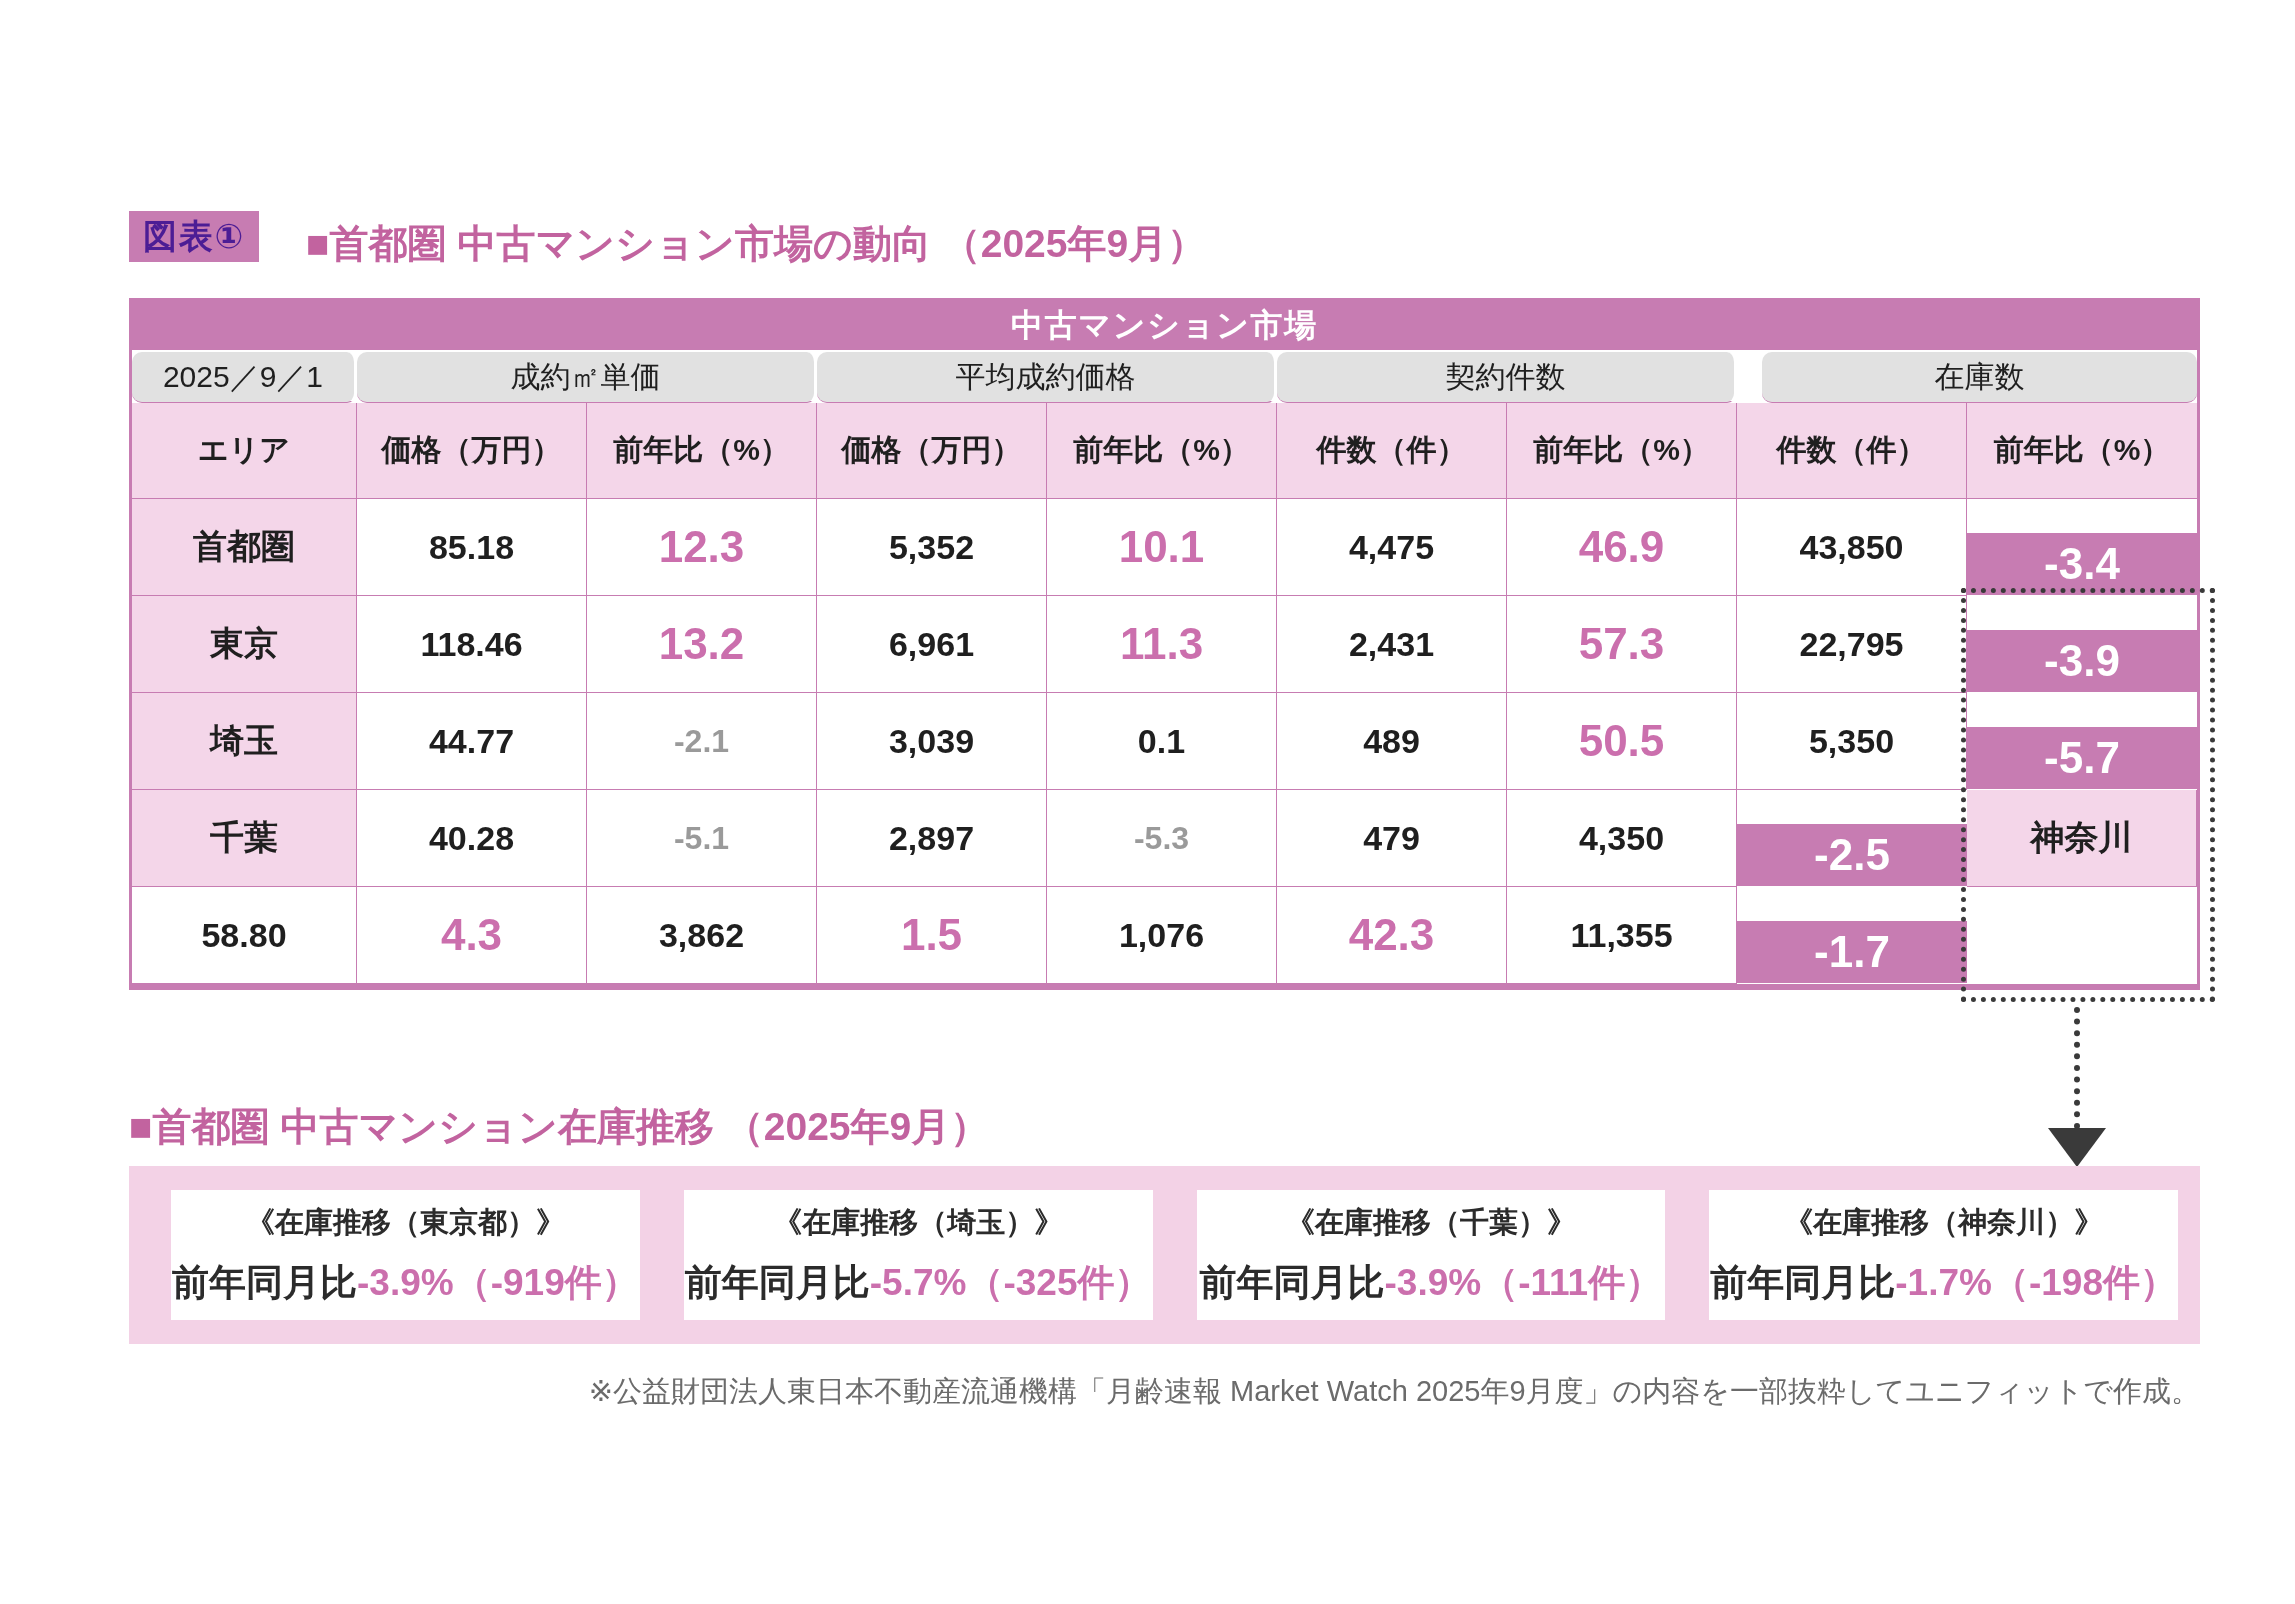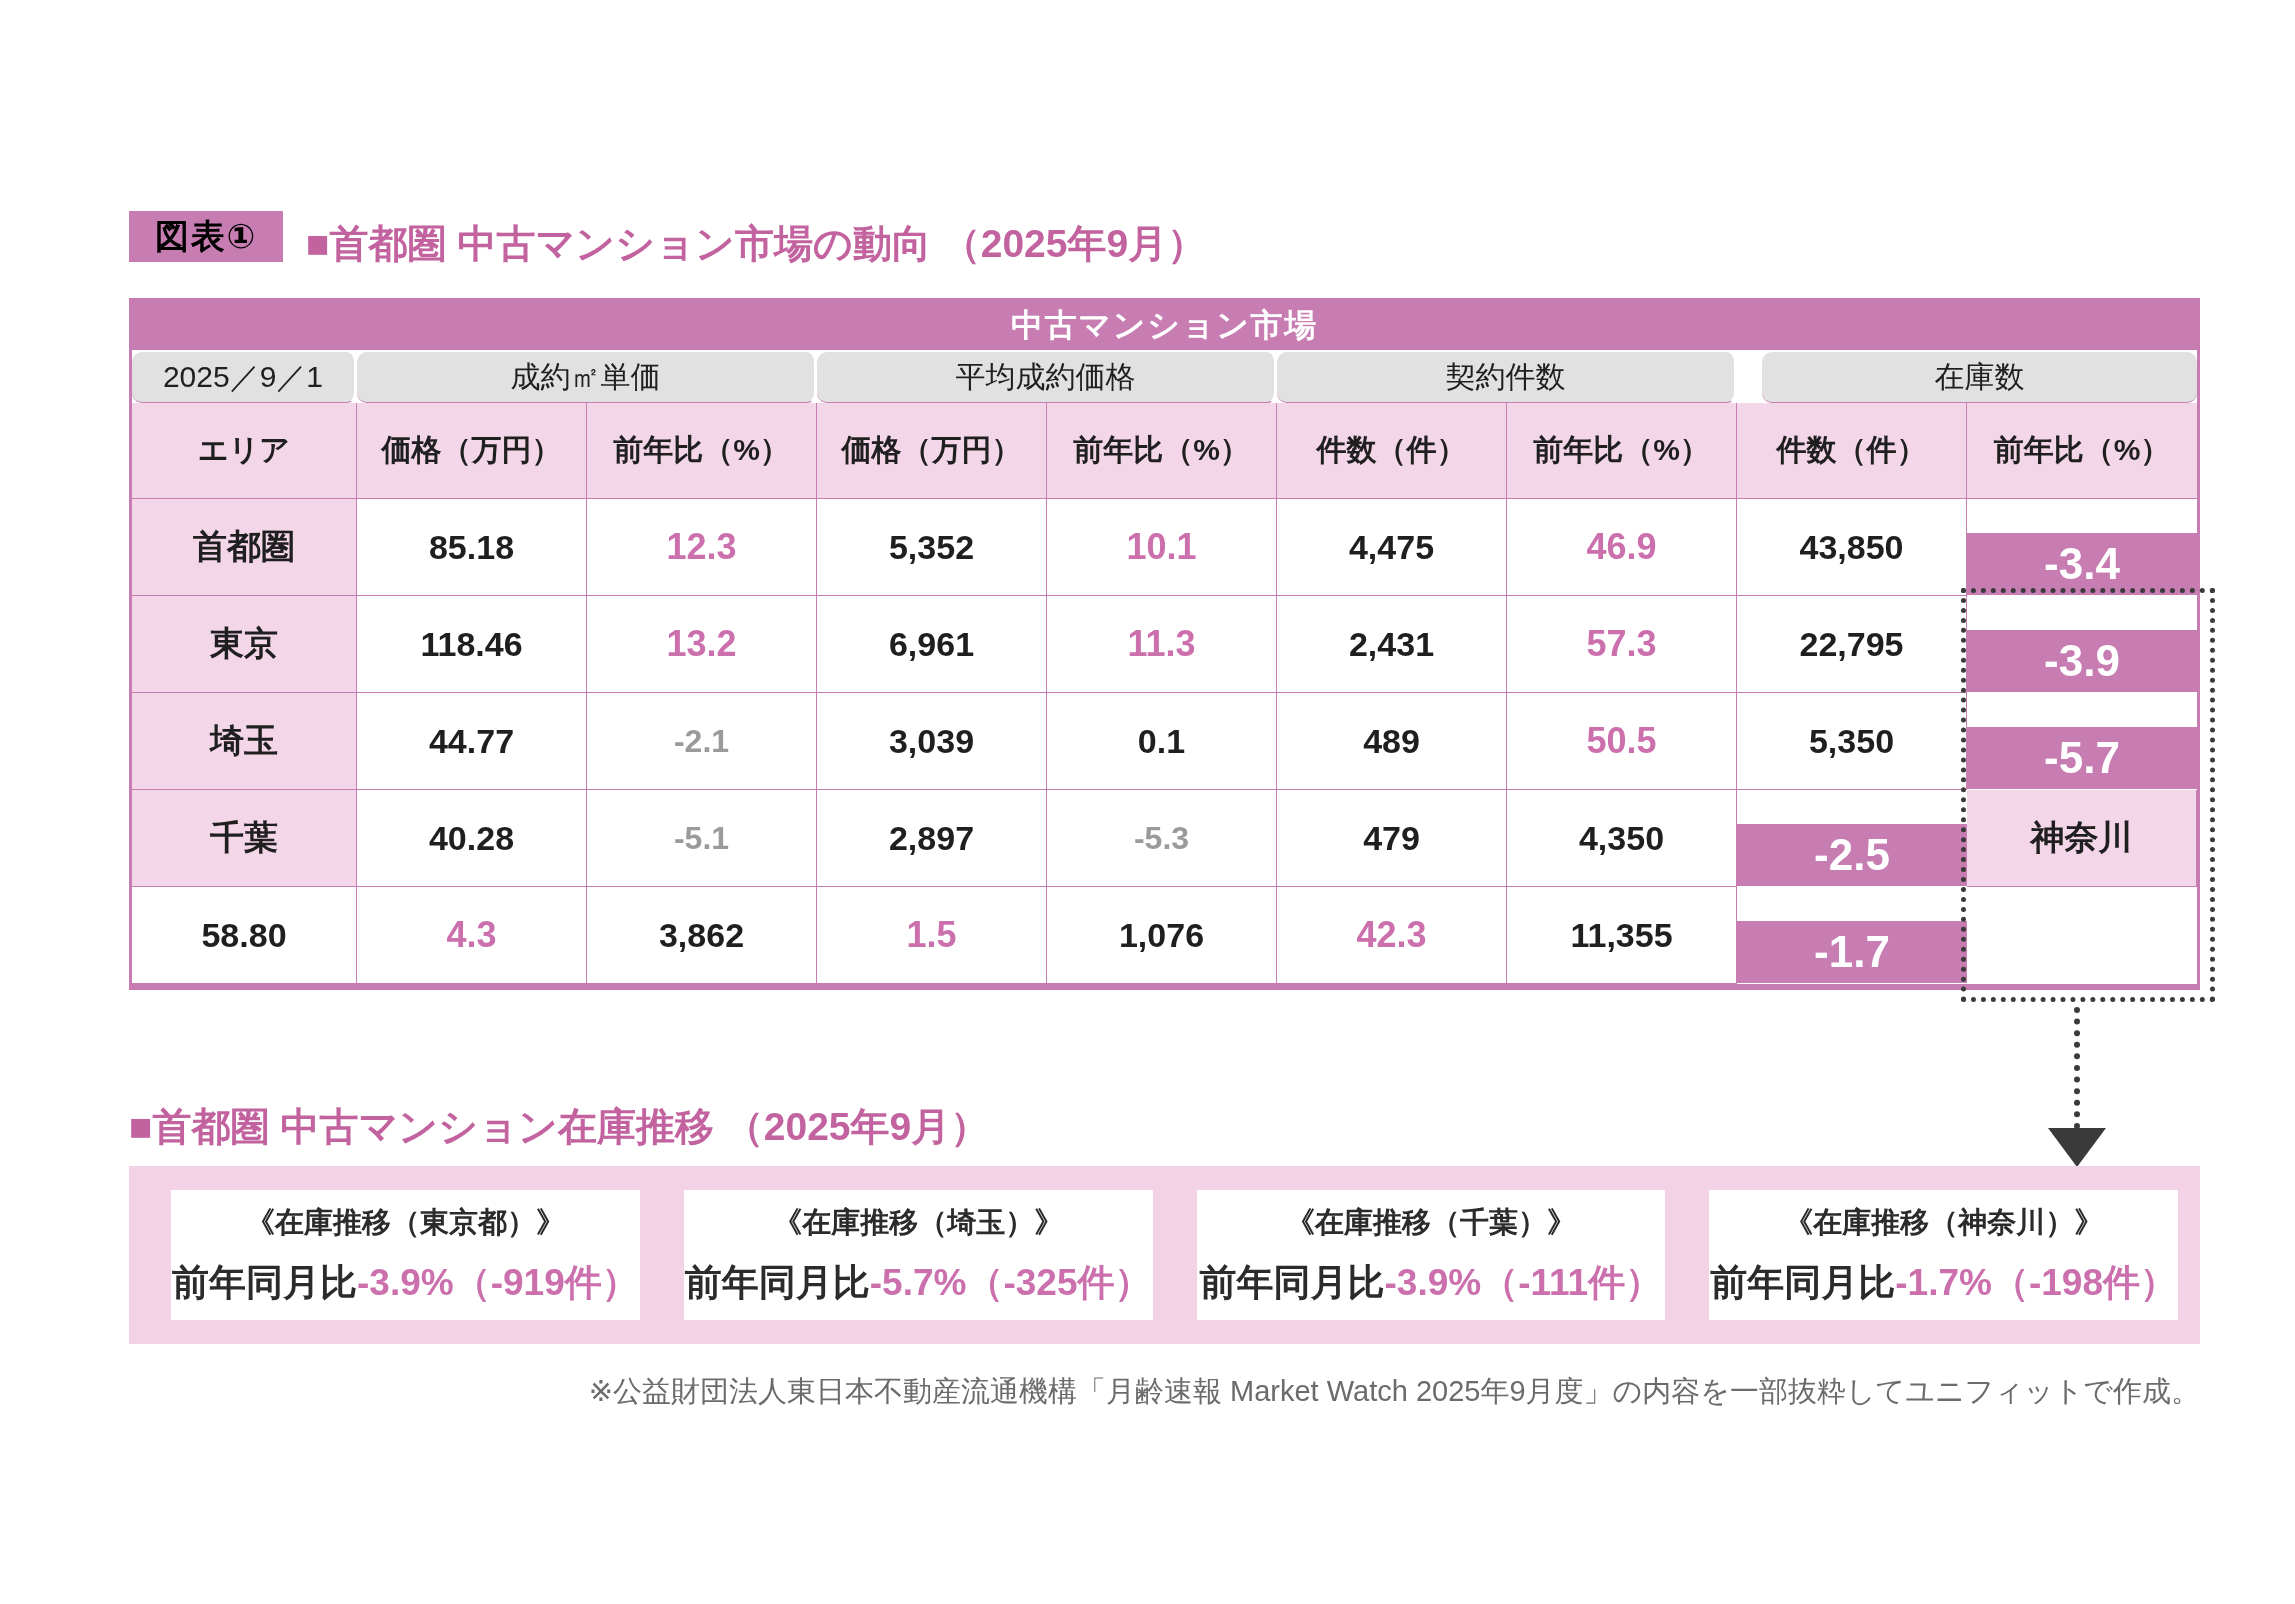--- a/index.html
+++ b/index.html
@@ -12,22 +12,22 @@
     --graytx:#9a9a9a;
     --ink:#1f1f1f;
   }
   html,body{margin:0;padding:0;}
   body{
     width:2295px;height:1604px;position:relative;overflow:hidden;background:#ffffff;
     font-family:"Liberation Sans","DejaVu Sans",sans-serif;
   }
   
   .fig-badge{
-    position:absolute;left:129px;top:211px;width:154px;height:51px;
-    background:var(--pink);color:#000000;font-size:34px;font-weight:bold;
+    position:absolute;left:129px;top:211px;width:130px;height:51px;
+    background:var(--pink);color:#4c1d95;font-size:34px;font-weight:bold;
     display:flex;align-items:center;justify-content:center;letter-spacing:1.7px;
   }
   .sec-title{
     position:absolute;color:var(--pink-deep);font-size:39px;font-weight:bold;line-height:44px;white-space:nowrap;
   }
   .sec1{left:306px;top:222px;}
   .sec2{left:129px;top:1105px;}
   
   .mtable{
     position:absolute;left:129px;top:298px;width:2071px;
@@ -56,21 +56,21 @@
   .gspan{grid-column:span 2;}
   .shcell{
     background:var(--lightpink);color:var(--ink);font-size:30px;font-weight:bold;
   }
   .acell{
     background:var(--lightpink);color:var(--ink);font-size:34px;font-weight:bold;
   }
   .dcell{background:#fff;font-weight:bold;}
   .dcell.hl{background:var(--pink);border-bottom-color:#ffffff;}
   .v-black{color:var(--ink);font-size:34px;}
-  .v-pink{color:var(--pink-num);font-size:36px;}
+  .v-pink{color:var(--pink-num);font-size:44px;}
   .v-gray{color:var(--graytx);font-size:32px;}
   .v-white{color:#ffffff;font-size:44px;margin-top:34px;}
   
   .dot-rect{
     position:absolute;left:1961px;top:588px;width:254px;height:414px;
     border:5px dotted #3a3a3a;box-sizing:border-box;pointer-events:none;
   }
   .arrow-line{
     position:absolute;left:2074px;top:1007px;width:0;height:122px;
     border-left:6px dotted #3a3a3a;pointer-events:none;

